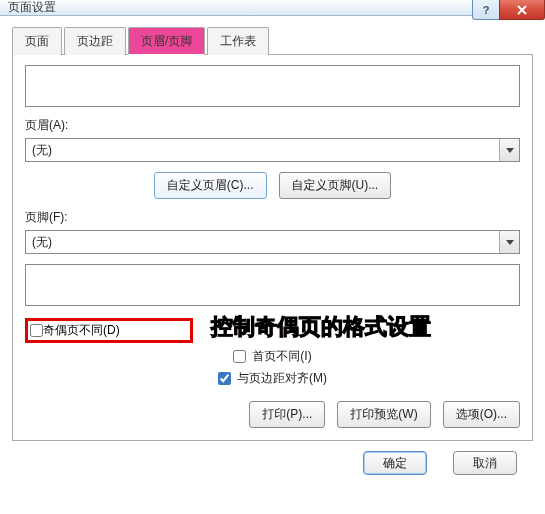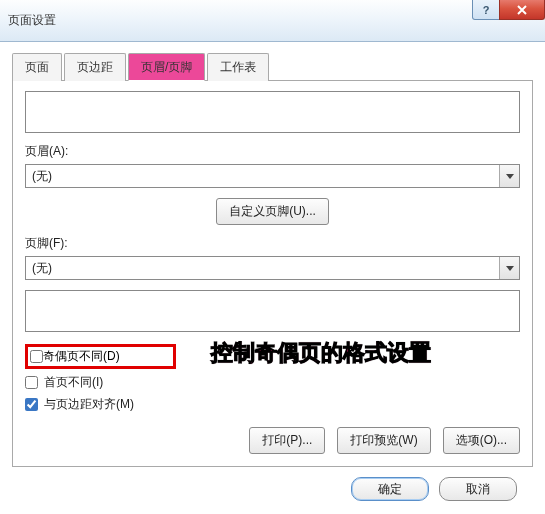--- a/index.html
+++ b/index.html
@@ -1,18 +1,18 @@
 <!DOCTYPE html>
 <html><head>
 <meta charset="utf-8">
 <style>
 * { box-sizing: border-box; margin: 0; padding: 0; }
 body { font-family: "Microsoft YaHei", "SimSun", Tahoma, sans-serif; font-size: 12px; background: #fff; width: 545px; height: 514px; overflow: hidden; }
 
-.titlebar { height: 42px; background: linear-gradient(to bottom, #fdfefe 0%, #eef5fb 45%, #dce9f5 100%); border-bottom: 1px solid #9fb8d0; display: flex; align-items: center; padding-left: 8px; position: relative; }
+.titlebar { height: 16px; background: linear-gradient(to bottom, #fdfefe 0%, #eef5fb 45%, #dce9f5 100%); border-bottom: 1px solid #9fb8d0; display: flex; align-items: center; padding-left: 8px; position: relative; }
 .titlebar .title { color: #333; font-size: 12px; }
 .winbtns { position: absolute; right: 0; top: 0; display: flex; }
 .winbtn { width: 30px; height: 20px; display: flex; align-items: center; justify-content: center; border: 1px solid #6a8fb5; border-top: none; background: linear-gradient(to bottom, #e9f2fb, #cfe1f3); margin-left: -1px; }
 .winbtn.help { width: 28px; border-radius: 0 0 0 3px; }
 .winbtn.close { width: 46px; background: linear-gradient(to bottom, #e67a6c 0%, #d9533f 45%, #c3362a 100%); border-color: #993026; border-radius: 0 0 3px 0; }
 .winbtn svg { width: 12px; height: 12px; }
 
 .content { padding: 10px 12px 8px 12px; }
 
 .tabs { display: flex; border-bottom: 1px solid #a9a9a9; }
@@ -27,30 +27,30 @@
 .lbl { margin-bottom: 4px; color: #222; }
 
 .combo { display: flex; border: 1px solid #8a8a8a; height: 24px; background: #fff; margin-bottom: 10px; }
 .combo .val { flex: 1; padding: 3px 6px; color: #222; }
 .combo .arrow { width: 20px; border-left: 1px solid #aaa; background: linear-gradient(to bottom, #f7f7f7, #e3e3e3); display: flex; align-items: center; justify-content: center; }
 
 .btnrow { display: flex; justify-content: center; gap: 12px; margin-bottom: 10px; }
 .btn { padding: 4px 12px; border: 1px solid #8a8a8a; border-radius: 3px; background: linear-gradient(to bottom, #fdfdfd, #e8e8e8); cursor: default; font-size: 12px; font-family: inherit; color: #222; }
 .btn.hl { background: linear-gradient(to bottom, #fefefe, #e9f2fc); border-color: #7aa6d4; }
 
-.chkrow { display: flex; align-items: center; margin-bottom: 5px; position: relative; }
+.chkrow { display: flex; align-items: center; margin-bottom: 5px; position: relative; justify-content: center; }
 .chkrow input { margin-right: 6px; width: 13px; height: 13px; accent-color: #3a77c4; }
 .chkrow label { color: #222; }
-.redbox { border: 3px solid #e00000; padding: 1px 6px 1px 2px; margin-bottom: 5px; display: inline-flex; align-items: center; width: 151px; }
+.redbox { border: 3px solid #e00000; padding: 1px 6px 1px 2px; margin-bottom: 5px; display: inline-flex; align-items: center; width: 168px; }
 .annot { position: absolute; left: 186px; top: -6px; font-size: 22px; font-weight: bold; color: #be185d; -webkit-text-stroke: 1px #000; text-shadow: 0 0 1px #000; white-space: nowrap; }
 
 .botrow { display: flex; justify-content: flex-end; gap: 12px; margin-top: 14px; }
 
 .dlgbtns { display: flex; justify-content: flex-end; gap: 10px; padding: 10px 16px 0 0; }
-.dlgbtn { width: 78px; height: 24px; border: 1px solid #8a8a8a; border-radius: 10px; background: linear-gradient(to bottom, #fdfdfd, #e8e8e8); cursor: default; font-size: 12px; font-family: inherit; color: #222; }
+.dlgbtn { width: 64px; height: 24px; border: 1px solid #8a8a8a; border-radius: 4px; background: linear-gradient(to bottom, #fdfdfd, #e8e8e8); cursor: default; font-size: 12px; font-family: inherit; color: #222; margin-left: 16px; }
 .dlgbtn.def { border-color: #5a8fc9; box-shadow: 0 0 0 1px #a8cdf2 inset; }
 
 .tri { width: 0; height: 0; border-left: 4px solid transparent; border-right: 4px solid transparent; border-top: 5px solid #444; }
 </style>
 </head>
 <body>
 
 <div class="titlebar">
   <span class="title">页面设置</span>
   <div class="winbtns">
@@ -82,20 +82,21 @@
 
     <div class="lbl">页眉(A):</div>
     <div class="combo">
       <div class="val">(无)</div>
       <div class="arrow">
           <div class="tri"></div>
         </div>
     </div>
 
     <div class="btnrow">
+      <button class="btn hl">自定义页眉(C)...</button>
       <button class="btn">自定义页脚(U)...</button>
     </div>
 
     <div class="lbl">页脚(F):</div>
     <div class="combo">
       <div class="val">(无)</div>
       <div class="arrow">
           <div class="tri"></div>
         </div>
     </div>

